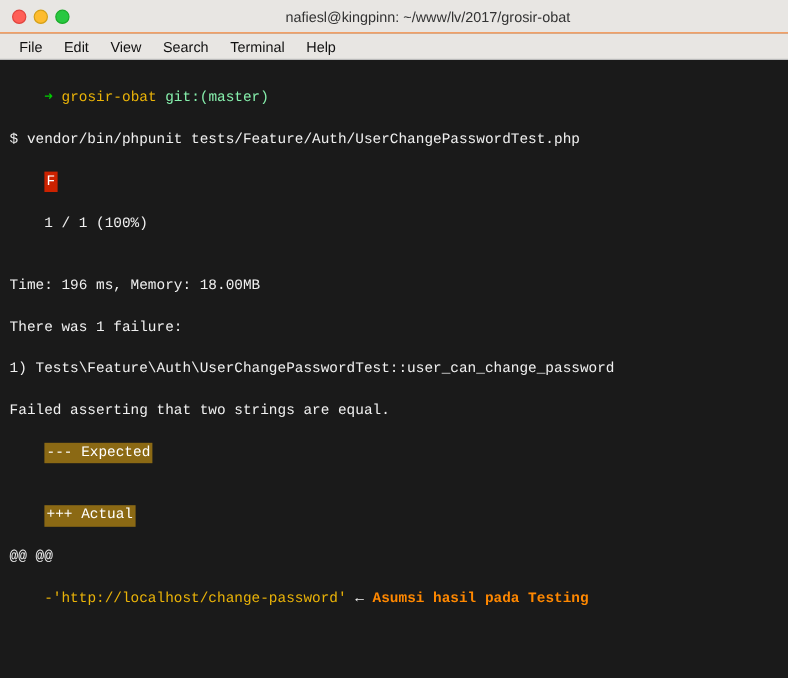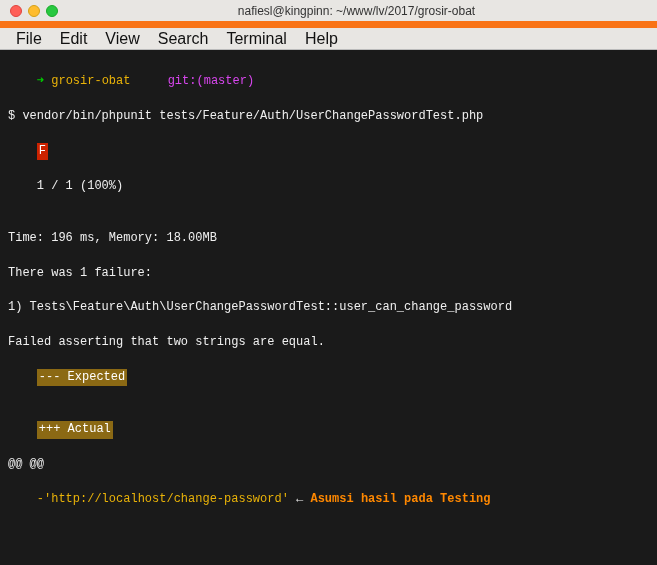--- a/index.html
+++ b/index.html
@@ -12,21 +12,21 @@
     }
 
     
     .title-bar {
       background: #e8e6e3;
       height: 28px;
       display: flex;
       align-items: center;
       padding: 0 10px;
       gap: 8px;
-      border-bottom: 7px solid #f97316;
+      border-bottom: 1px solid #f97316;
     }
     .traffic-lights {
       display: flex;
       gap: 6px;
     }
     .traffic-light {
       width: 12px;
       height: 12px;
       border-radius: 50%;
     }
@@ -46,21 +46,21 @@
       background: #e8e6e3;
       height: 22px;
       display: flex;
       align-items: center;
       padding: 0 8px;
       gap: 2px;
       border-bottom: 1px solid #bbb;
     }
     .menu-item {
       font-family: -apple-system, BlinkMacSystemFont, sans-serif;
-      font-size: 16px;
+      font-size: 12px;
       color: #111;
       padding: 2px 8px;
       cursor: pointer;
     }
 
     
     .terminal {
       background: #1a1a1a;
       color: #f0f0f0;
       font-size: 12px;
@@ -72,21 +72,21 @@
 
     .line { display: block; white-space: pre; }
 
     .green { color: #00cc00; }
     .yellow { color: #ffcc00; }
     .red { color: #ff3333; }
     .white { color: #f0f0f0; }
 
     .prompt-arrow { color: #00cc00; }
     .prompt-dir { color: #eab308; }
-    .prompt-git { color: #d946ef; margin-left: 30px; }
+    .prompt-git { color: #86efac; }
 
     .highlight-box {
       display: inline-block;
       background: #8b6914;
       color: #fff;
       padding: 0 2px;
     }
 
     .fail-red {
       background: #cc2200;

